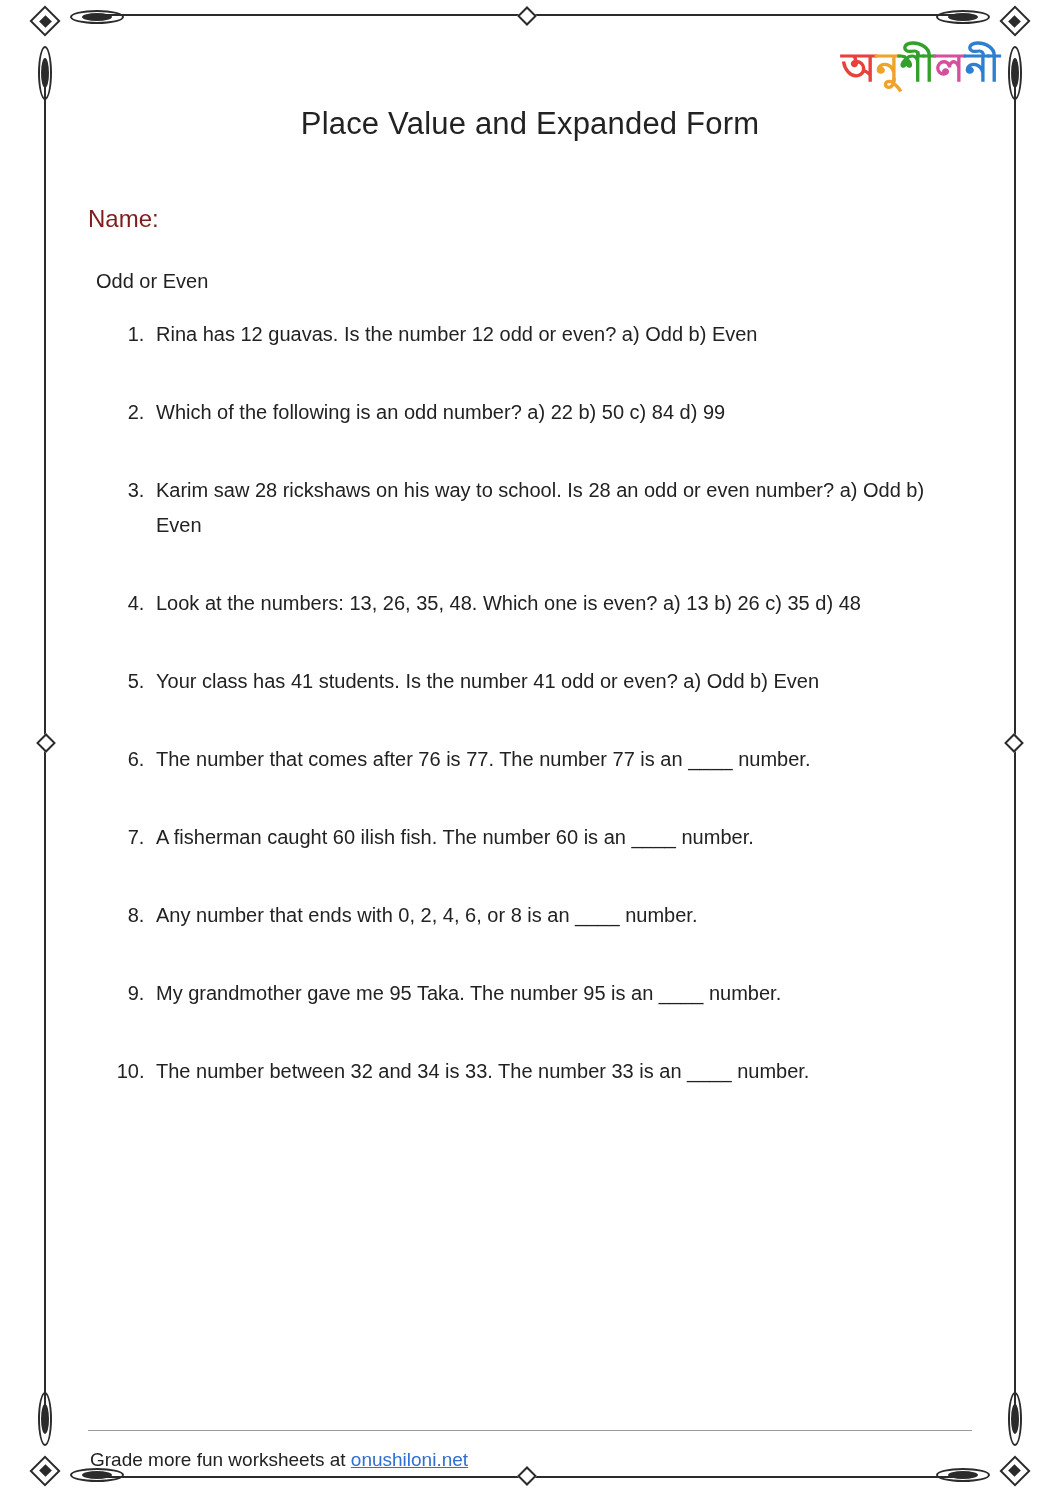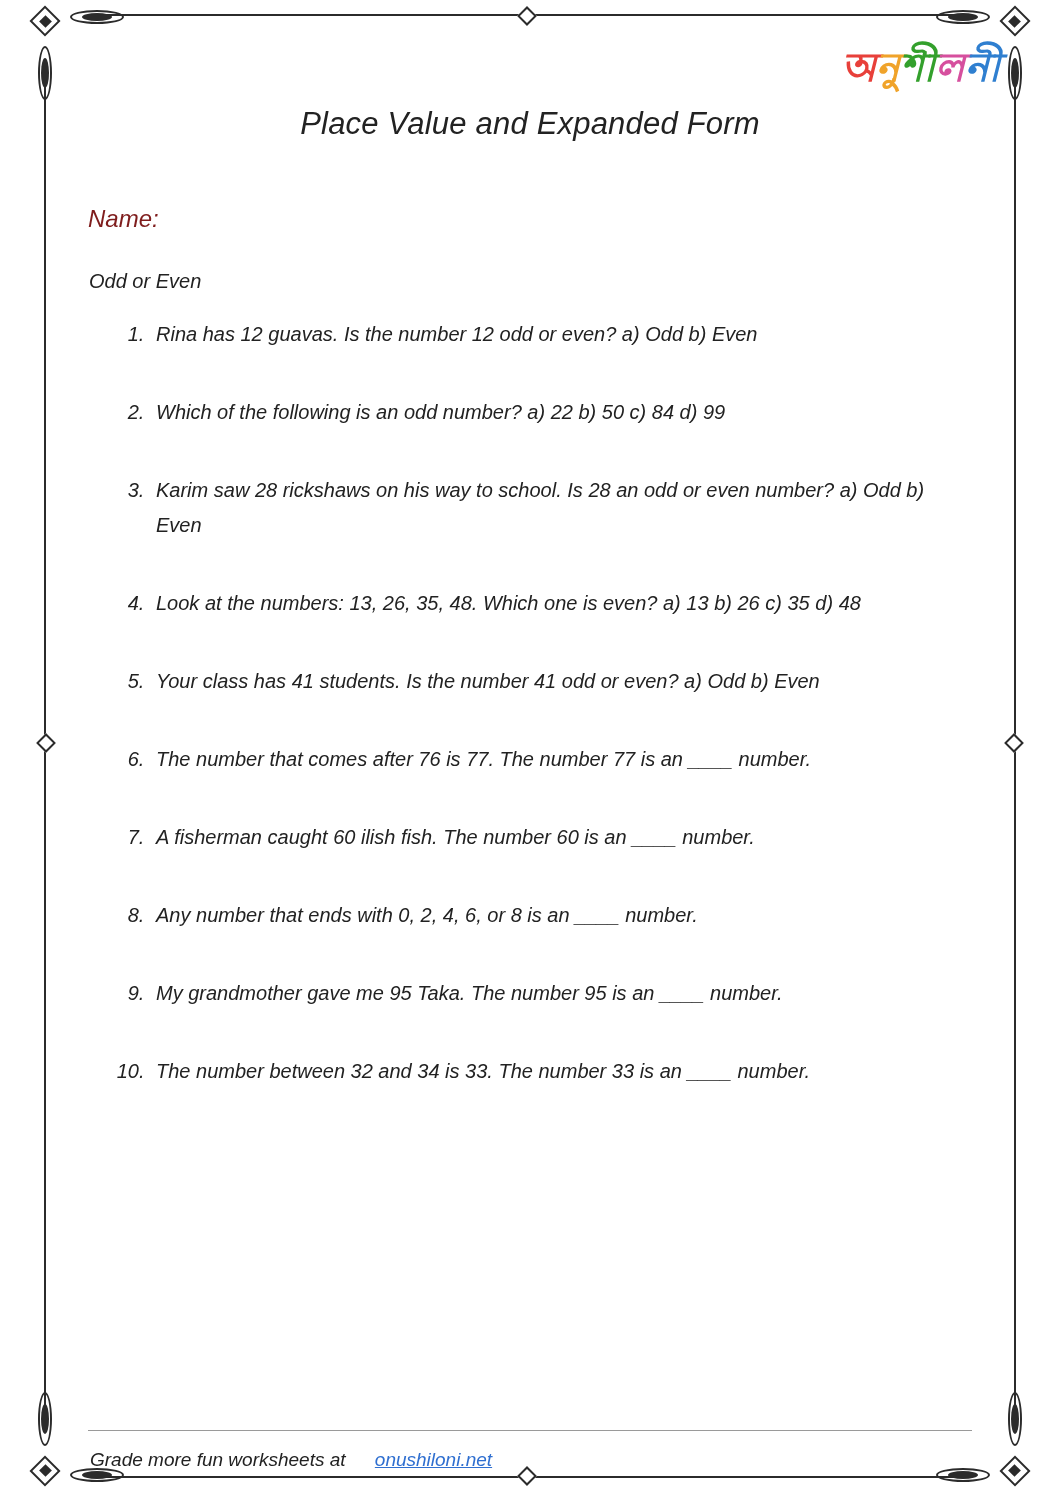--- a/index.html
+++ b/index.html
@@ -11,21 +11,20 @@
     font-family: "Liberation Sans", sans-serif;
     color: #1a1a1a;
   }
   .page {
     position: relative;
     width: 1060px;
     height: 1497px;
     box-sizing: border-box;
     background: #ffffff;
     overflow: hidden;
-    font-style: italic;
   }
 
   
   .frame-outer {
     position: absolute;
     left: 30px;
     top: 6px;
     width: 1000px;
     height: 1480px;
     box-sizing: border-box;
@@ -159,21 +158,21 @@
   }
   .meta-line {
     font-size: 24px;
     color: #7f1d1d;
     margin: 0 0 34px 0;
     line-height: 1.4;
   }
   .section-label {
     font-size: 20px;
     color: #222;
-    margin: 0 0 24px 1px;
+    margin: 0 0 24px 8px;
   }
   ol.questions {
     margin: 0;
     padding-left: 62px;
     font-size: 20px;
     color: #222;
   }
   ol.questions li {
     margin: 0 0 43px 0;
     line-height: 1.75;
@@ -195,21 +194,20 @@
   .footer {
     position: absolute;
     left: 90px;
     bottom: 26px;
     font-size: 19px;
     color: #222;
   }
   .footer a {
     color: #2f6fd0;
     text-decoration: underline;
-    margin-left: 24px;
   }
 </style>
 </head>
 <body>
 
 <div class="page">
 
   <div class="frame-outer">
     <div class="frame-line f-top"></div>
     <div class="frame-line f-bottom"></div>

